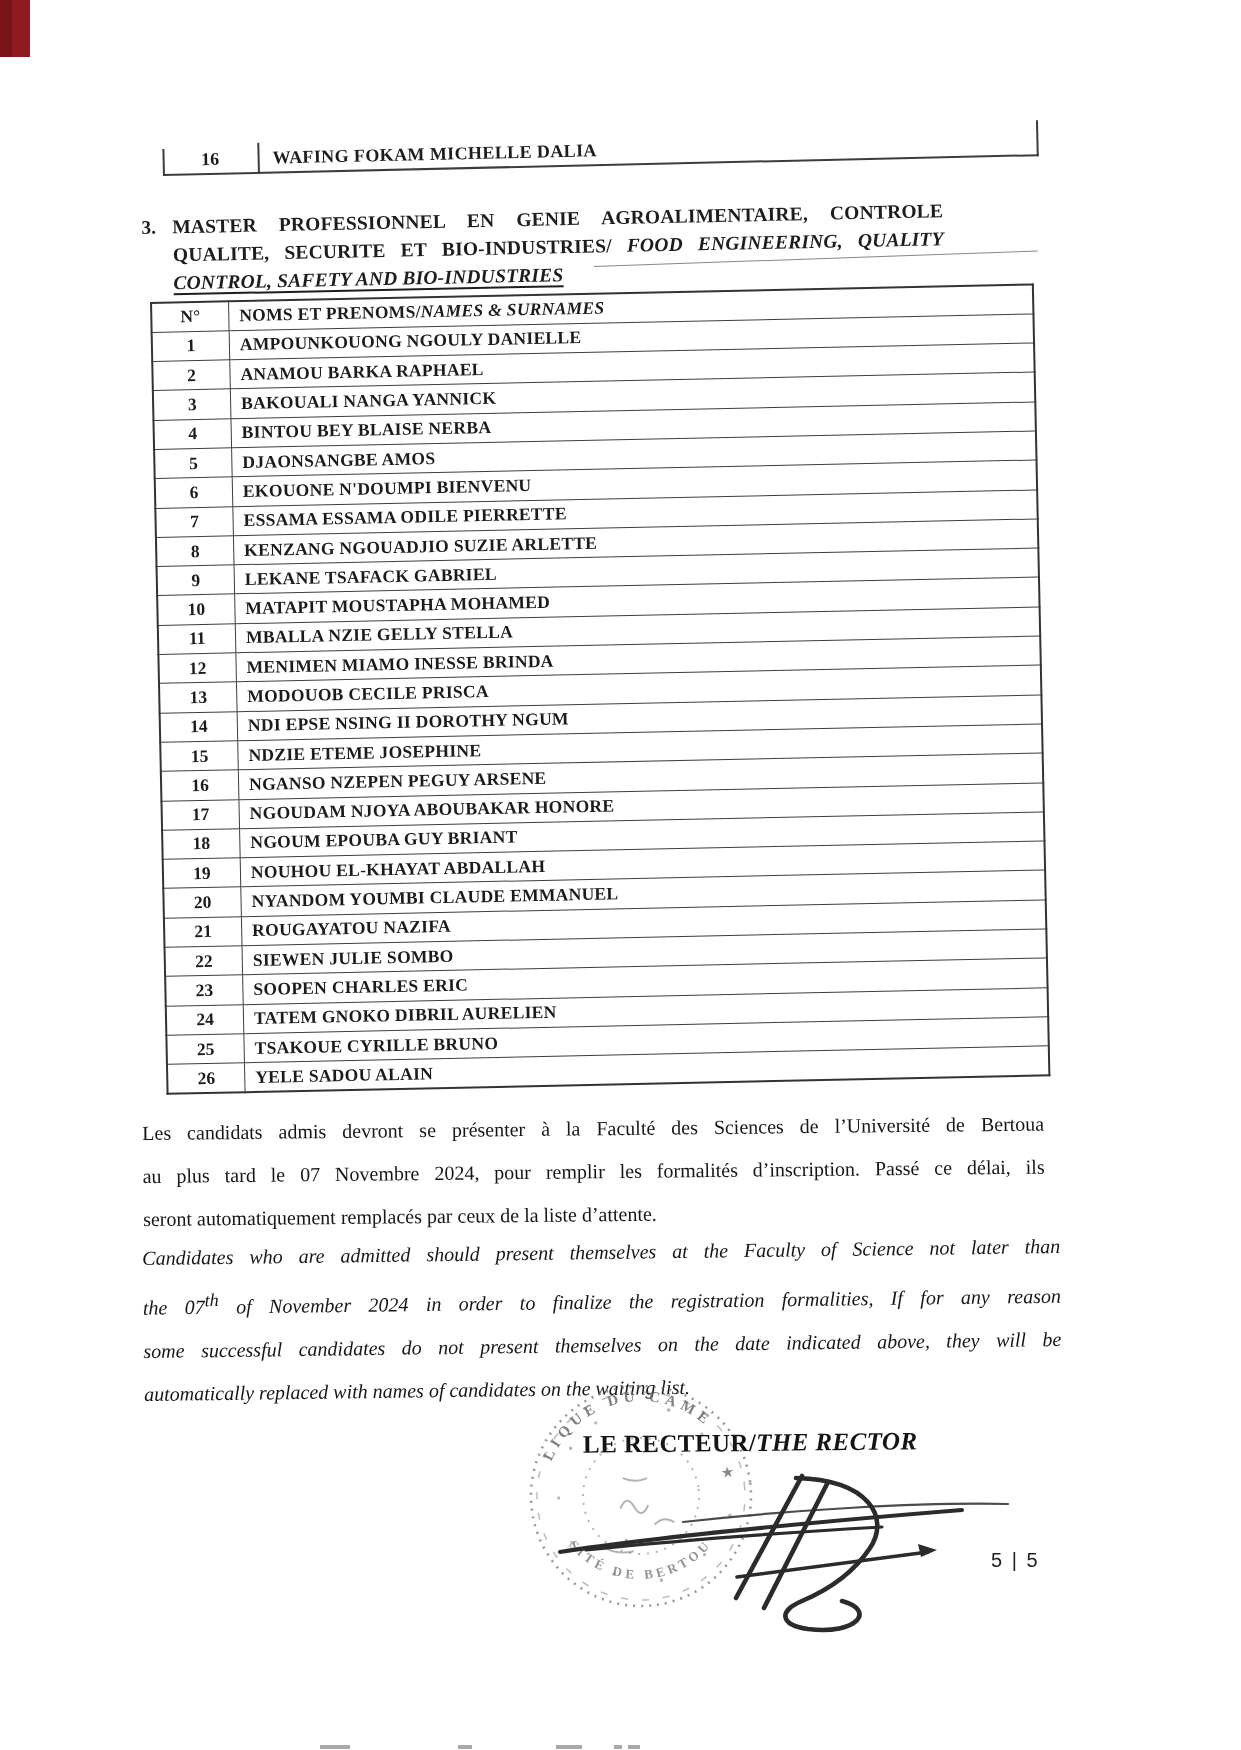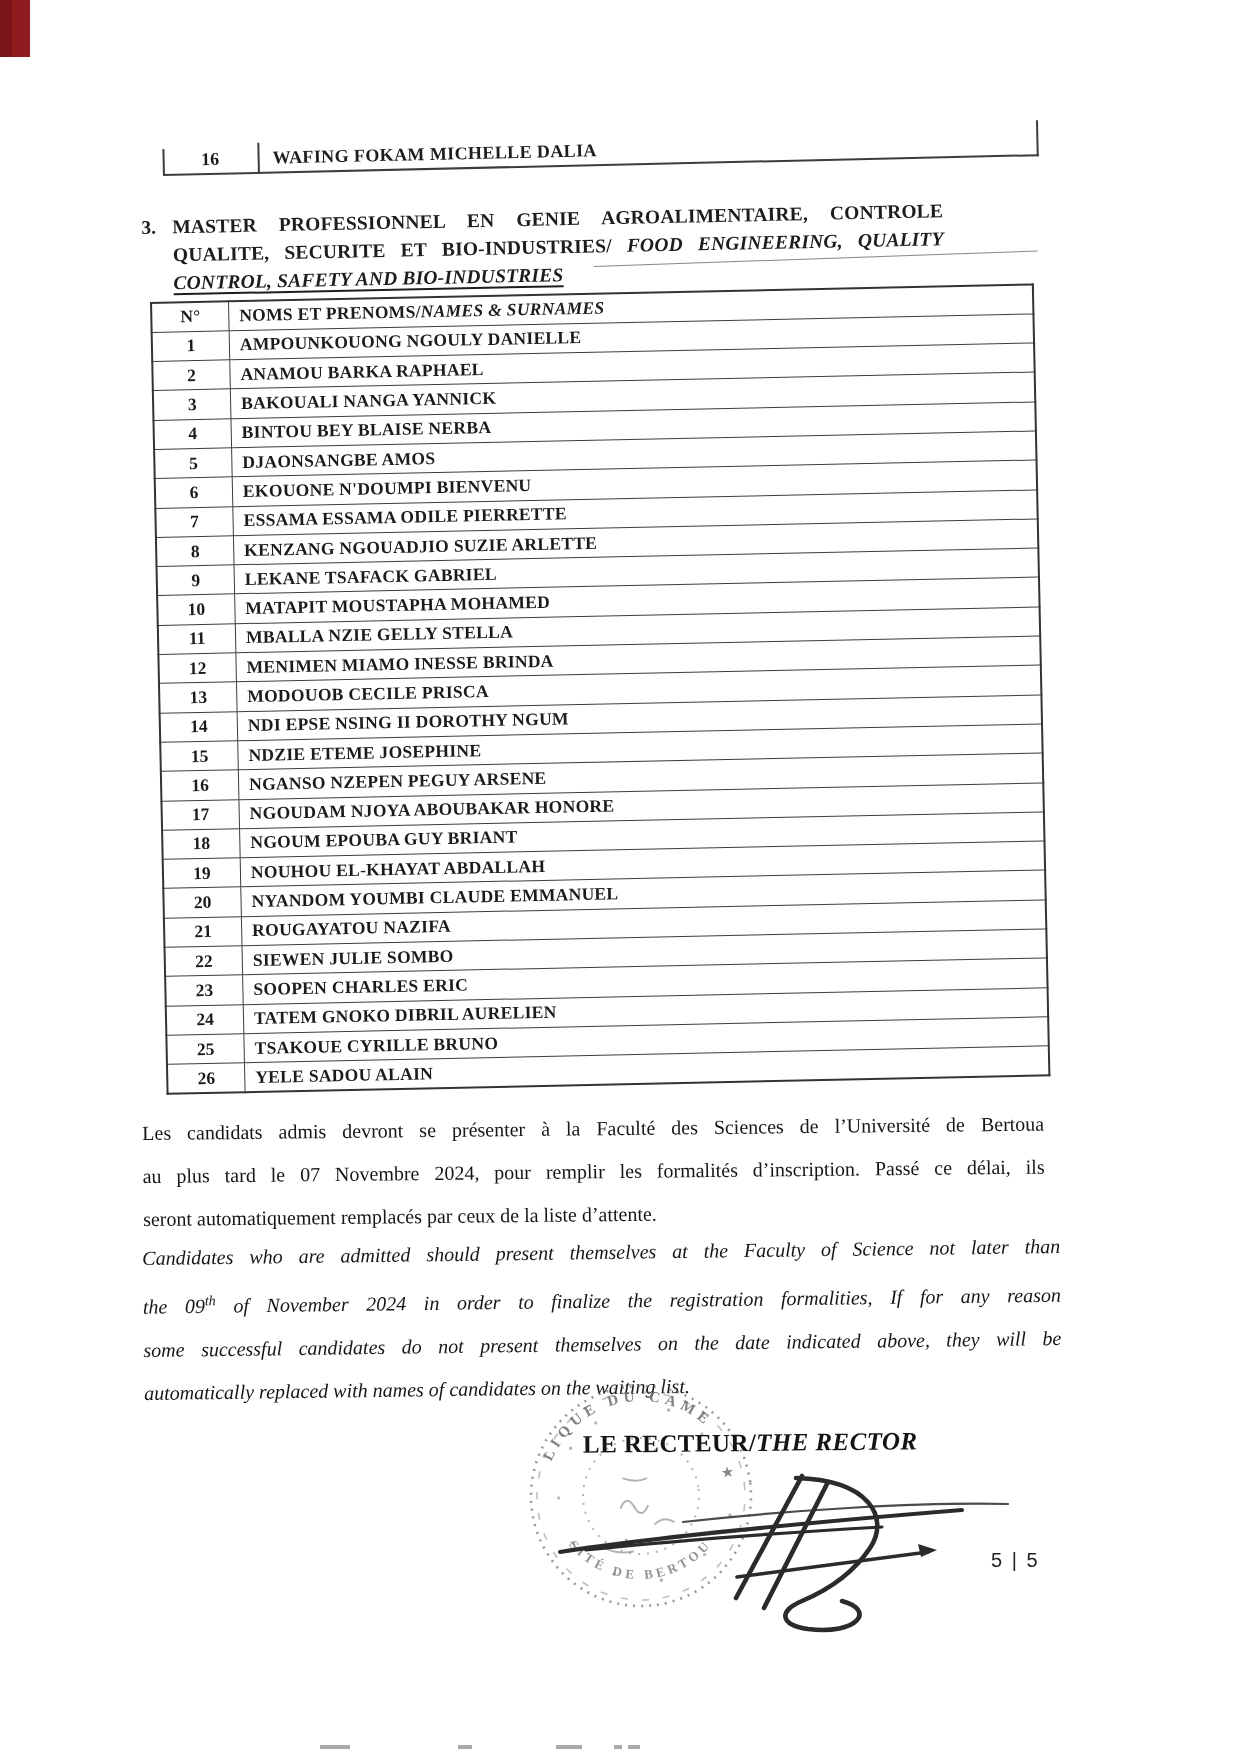--- a/index.html
+++ b/index.html
@@ -48,21 +48,21 @@
   .cand-table .c-name{text-align:left; padding-left:10px; letter-spacing:.3px;}
   .cand-table i{font-style:italic;}
 
   
   .para{position:absolute; font-size:20px; line-height:43px; color:#161616;}
   .para .pl{text-align:justify; text-align-last:justify;}
   .para .pl.last{text-align:left; text-align-last:left;}
   .para-fr{left:142px; top:1112px; width:902px; transform:rotate(-0.6deg); transform-origin:0 0;}
   .para-en{left:142px; top:1237px; width:918px; transform:rotate(-0.75deg); transform-origin:0 0;
     font-style:italic;}
-  .para-en sup{font-size:14px;}
+  .para-en sup{font-size:18px;}
 
   
   .stamp{position:absolute; left:501px; top:1356px; transform:rotate(-7deg);}
 
   
   .rector{position:absolute; left:583px; top:1429px; font-weight:700; font-size:25px;
     letter-spacing:.4px; transform:rotate(-0.6deg); color:#141414;}
   .rector i{font-style:italic;}
 
   
@@ -218,21 +218,21 @@
   </table>
 
   <div class="para para-fr">
     <div class="pl">Les candidats admis devront se présenter à la Faculté des Sciences de l’Université de Bertoua</div>
     <div class="pl">au plus tard le 07 Novembre 2024, pour remplir les formalités d’inscription. Passé ce délai, ils</div>
     <div class="pl last">seront automatiquement remplacés par ceux de la liste d’attente.</div>
   </div>
 
   <div class="para para-en">
     <div class="pl">Candidates who are admitted should present themselves at the Faculty of Science not later than</div>
-    <div class="pl"><span>the 09</span><sup>th</sup><span> of November 2024 in order to finalize the registration formalities, If for any reason</span></div>
+    <div class="pl"><span>the 07</span><sup>th</sup><span> of November 2024 in order to finalize the registration formalities, If for any reason</span></div>
     <div class="pl">some successful candidates do not present themselves on the date indicated above, they will be</div>
     <div class="pl last">automatically replaced with names of candidates on the waiting list.</div>
   </div>
 
   <svg class="stamp" width="280" height="280" viewBox="0 0 280 280">
     <defs>
       <path id="arcT" d="M 43 142 A 97 97 0 0 1 237 142"></path>
       <path id="arcB" d="M 50 150 A 92 92 0 0 0 230 150"></path>
     </defs>
     <g fill="none" stroke="#6e6e6e">

